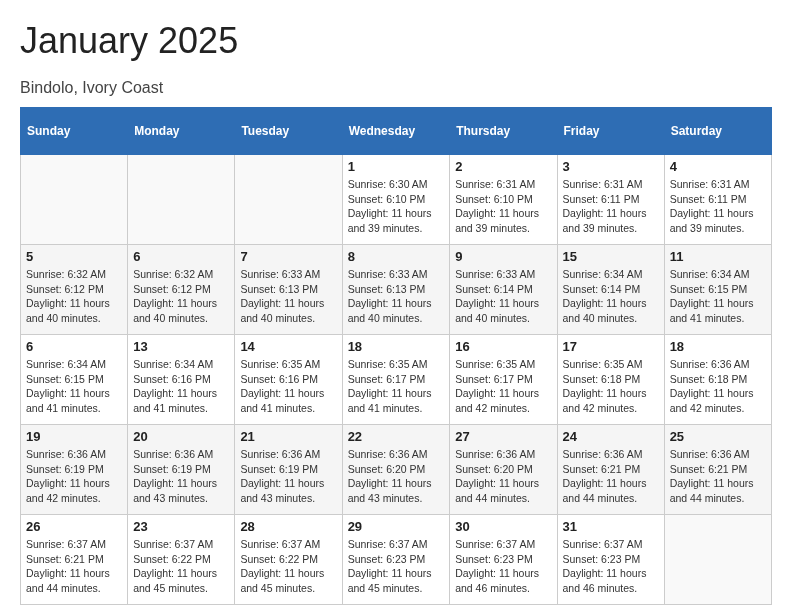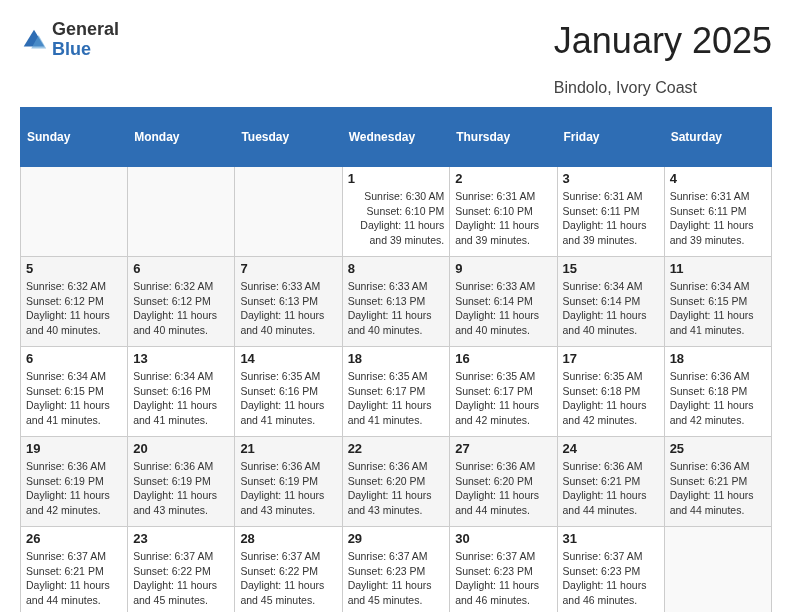--- a/index.html
+++ b/index.html
@@ -45,21 +45,21 @@
     }
     table {
       width: 100%;
       border-collapse: collapse;
       font-size: 11px;
     }
     thead tr th {
       background-color: #2e6db4;
       color: #fff;
       text-align: left;
-      padding: 22px 6px;
+      padding: 16px 6px;
       font-size: 12px;
       font-weight: bold;
       border: 1px solid #2e6db4;
     }
     tbody tr td {
       border: 1px solid #ccc;
       vertical-align: top;
       padding: 4px 5px;
       width: 108px;
       height: 90px;
@@ -81,30 +81,20 @@
     }
     tbody tr:nth-child(odd) td {
       background: #fff;
     }
     .empty { background: #f9f9f9 !important; }
   </style>
 </head>
 <body>
 
 <div class="header">
-  <div class="logo">
-    <svg class="logo-icon" viewBox="0 0 30 30" xmlns="http://www.w3.org/2000/svg">
-      <polygon points="15,4 26,22 4,22" fill="#2e6db4"></polygon>
-      <polygon points="20,10 28,24 12,24" fill="#5a9fd4" opacity="0.6"></polygon>
-    </svg>
-    <div class="logo-text">
-      <div class="logo-general">General</div>
-      <div class="logo-blue">Blue</div>
-    </div>
-  </div>
   <div class="title-block">
     <div class="month-title">January 2025</div>
     <div class="subtitle">Bindolo, Ivory Coast</div>
   </div>
 </div>
 
 <table>
   <thead>
     <tr>
     <th>Sunday</th>
@@ -116,21 +106,21 @@
         <th>Saturday</th>
       </tr>
   </thead>
   <tbody id="calendar-body">
   <tr>
         <td class="empty"></td>
         <td class="empty"></td>
         <td class="empty"></td>
         <td>
           <span class="day-num">1</span>
-          <div class="day-info" style="white-space: pre-line; text-align: right;">Sunrise: 6:30 AM
+          <div class="day-info" style="white-space: pre-line;">Sunrise: 6:30 AM
 Sunset: 6:10 PM
 Daylight: 11 hours and 39 minutes.</div>
         </td>
         <td>
           <span class="day-num">2</span>
           <div class="day-info" style="white-space: pre-line;">Sunrise: 6:31 AM
 Sunset: 6:10 PM
 Daylight: 11 hours and 39 minutes.</div>
         </td>
         <td>

